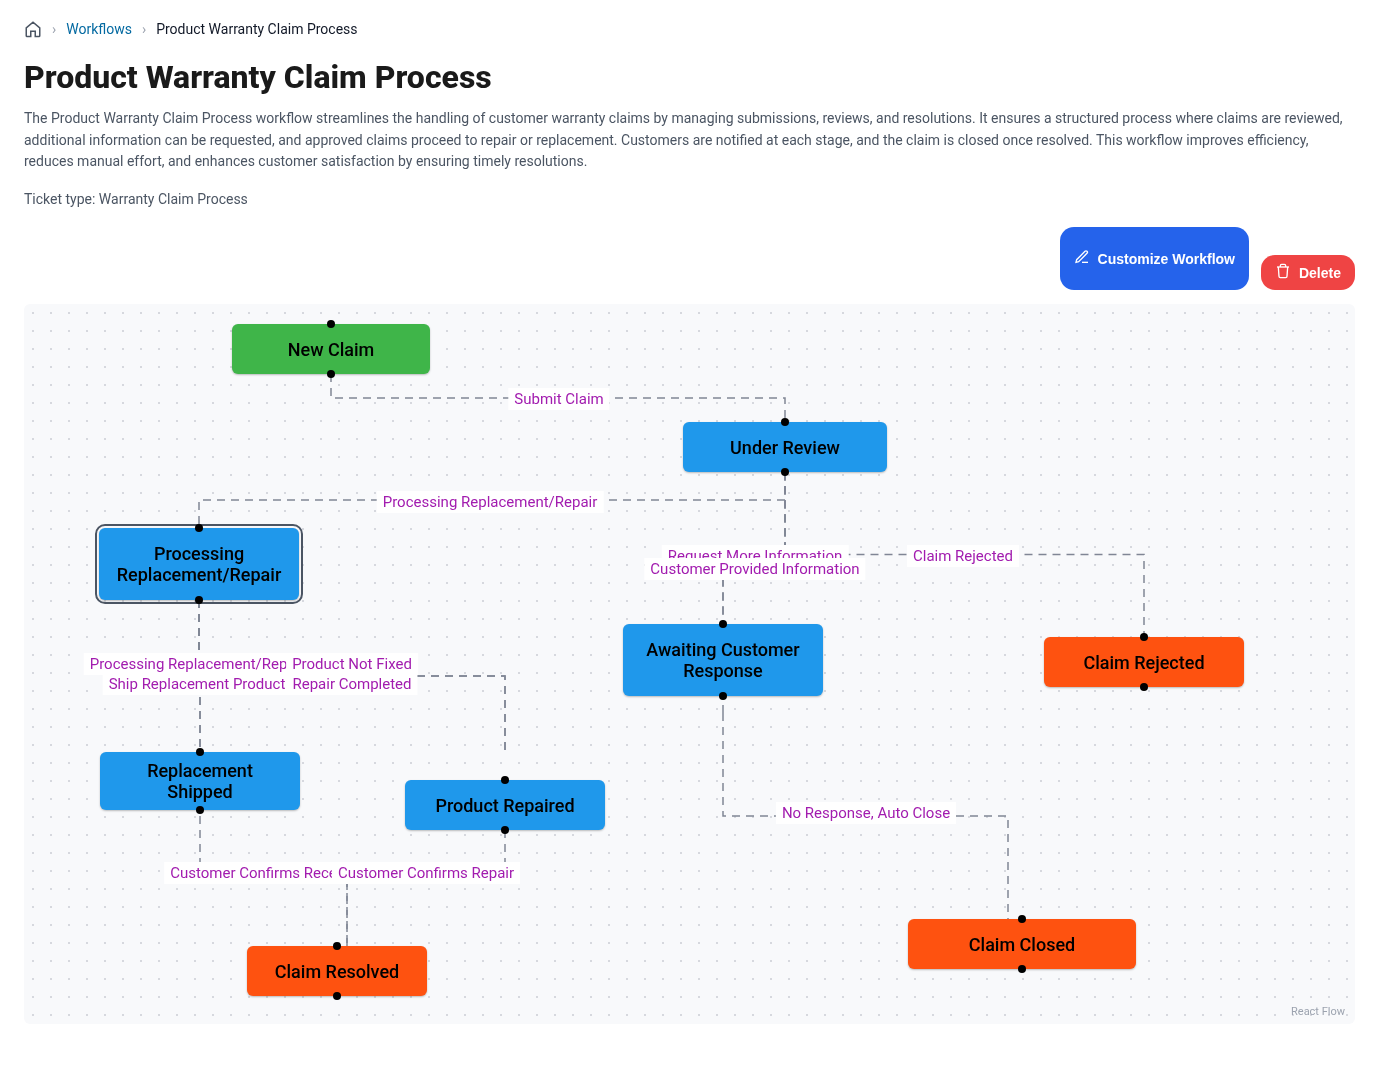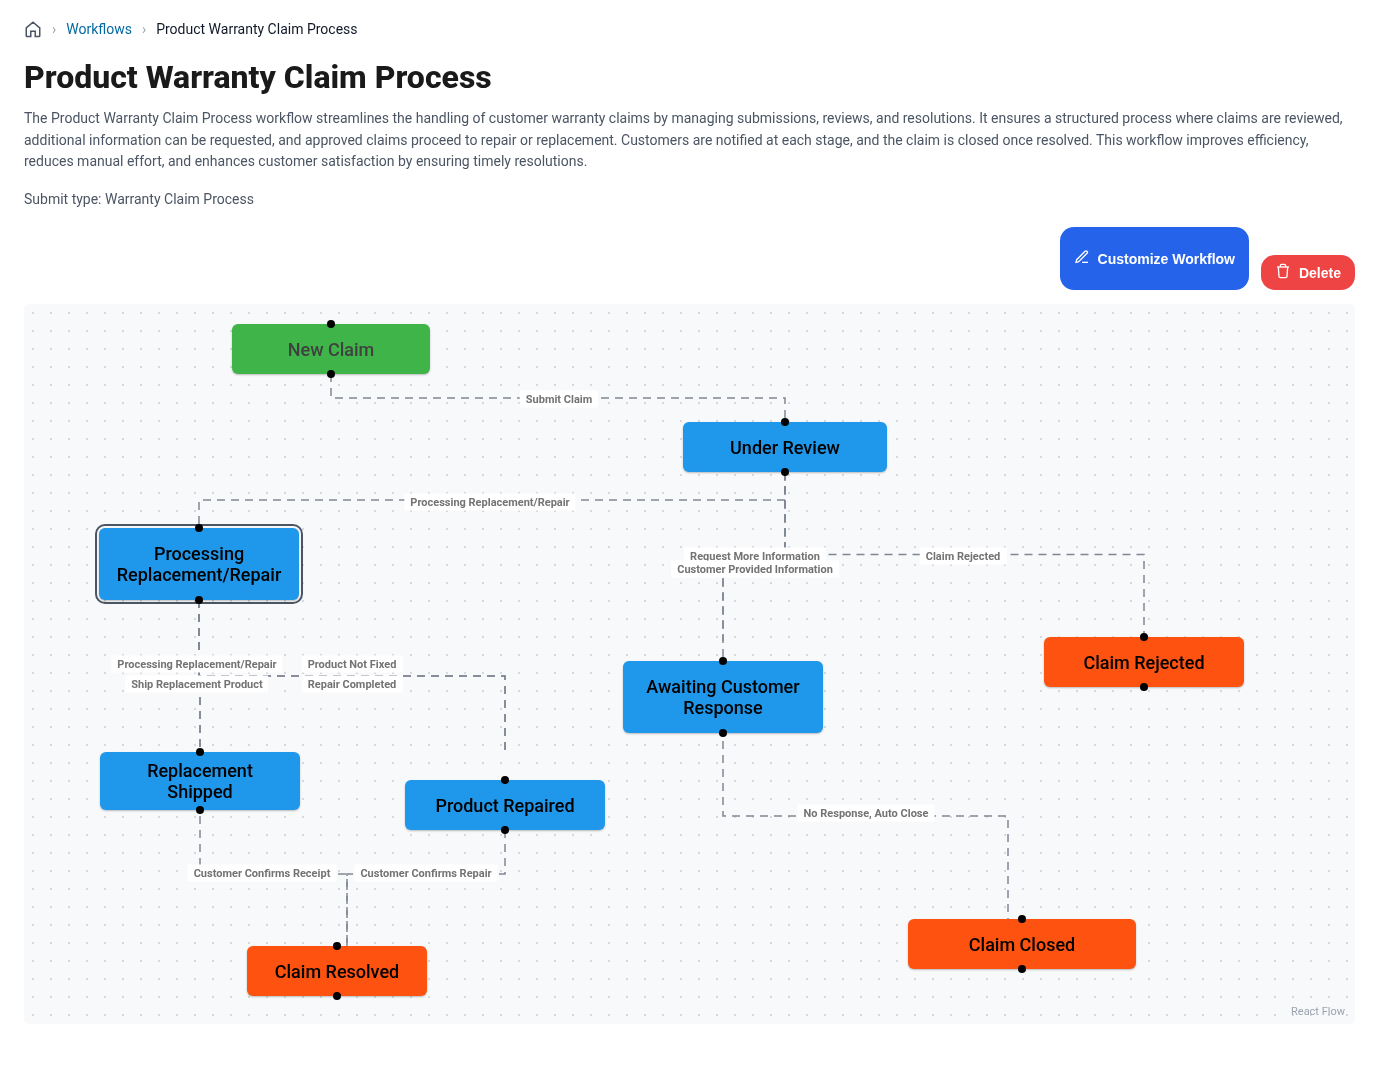--- a/index.html
+++ b/index.html
@@ -30,38 +30,37 @@
 .node {
   position: absolute;
   display: flex; align-items: center; justify-content: center;
   text-align: center;
   font-size: 18px; font-weight: 500;
   padding: 8px 18px;
   border-radius: 6px;
   box-shadow: 0 1px 2px rgba(0,0,0,0.25);
   min-height: 50px;
 }
-.node.green { background: #3fb549; color: #404040; }
+.node.green { background: #3fb549; color: #000000; }
 .node.blue  { background: #1f98eb; color: #000; }
 .node.orange{ background: #fe5210; color: #000; }
 .node.selected { outline: 2px solid #4b5563; outline-offset: 2px; }
 
 .handle { position: absolute; width: 8px; height: 8px; background: #000; border-radius: 50%; left: 50%; transform: translateX(-50%); }
 .handle.top { top: -4px; }
 .handle.bottom { bottom: -4px; }
 
 .edge-label {
   position: absolute;
   background: #fff;
-  font-size: 11px;
+  font-size: 15px;
   padding: 2px 6px;
-  color: #737373;
+  color: #a21caf;
   white-space: nowrap;
   transform: translate(-50%, -50%);
-  font-weight: bold;
 }
 
 svg.edges { position: absolute; inset: 0; width: 100%; height: 100%; pointer-events: none; overflow: visible; }
 svg.edges path { fill: none; stroke: #808695; stroke-width: 1.5; stroke-dasharray: 8 6; }
 </style>
 </head>
 <body>
 
 <div class="page">
   <nav class="breadcrumb">
@@ -71,21 +70,21 @@
         </svg>
     </span>
     <span class="sep">›</span>
     <a>Workflows</a>
     <span class="sep">›</span>
     <span class="current">Product Warranty Claim Process</span>
   </nav>
 
   <h1 class="title">Product Warranty Claim Process</h1>
   <p class="desc">The Product Warranty Claim Process workflow streamlines the handling of customer warranty claims by managing submissions, reviews, and resolutions. It ensures a structured process where claims are reviewed, additional information can be requested, and approved claims proceed to repair or replacement. Customers are notified at each stage, and the claim is closed once resolved. This workflow improves efficiency, reduces manual effort, and enhances customer satisfaction by ensuring timely resolutions.</p>
-  <div class="ticket-type">Submit type: Warranty Claim Process</div>
+  <div class="ticket-type">Ticket type: Warranty Claim Process</div>
 
   <div class="actions">
     <button class="btn btn-primary">
       <span>
         <svg viewBox="0 0 24 24" fill="none" stroke="currentColor" stroke-width="2">
             <path d="M12 20h9"></path>
             <path d="M16.5 3.5a2.12 2.12 0 0 1 3 3L7 19l-4 1 1-4 12.5-12.5Z"></path>
           </svg>
       </span>
       <span>Customize Workflow</span>
@@ -126,21 +125,21 @@
         <div class="node blue" style="left: 659px; top: 118px; width: 204px; min-height: 50px;">
           <span>Under Review</span>
           <div class="handle top"></div>
           <div class="handle bottom"></div>
         </div>
         <div class="node blue selected" style="left: 75px; top: 224px; width: 200px; min-height: 72px;">
           <span>Processing Replacement/Repair</span>
           <div class="handle top"></div>
           <div class="handle bottom"></div>
         </div>
-        <div class="node blue" style="left: 599px; top: 357px; width: 200px; min-height: 72px;">
+        <div class="node blue" style="left: 599px; top: 320px; width: 200px; min-height: 72px;">
           <span>Awaiting Customer Response</span>
           <div class="handle top"></div>
           <div class="handle bottom"></div>
         </div>
         <div class="node orange" style="left: 1020px; top: 333px; width: 200px; min-height: 50px;">
           <span>Claim Rejected</span>
           <div class="handle top"></div>
           <div class="handle bottom"></div>
         </div>
         <div class="node blue" style="left: 76px; top: 448px; width: 200px; min-height: 50px;">

